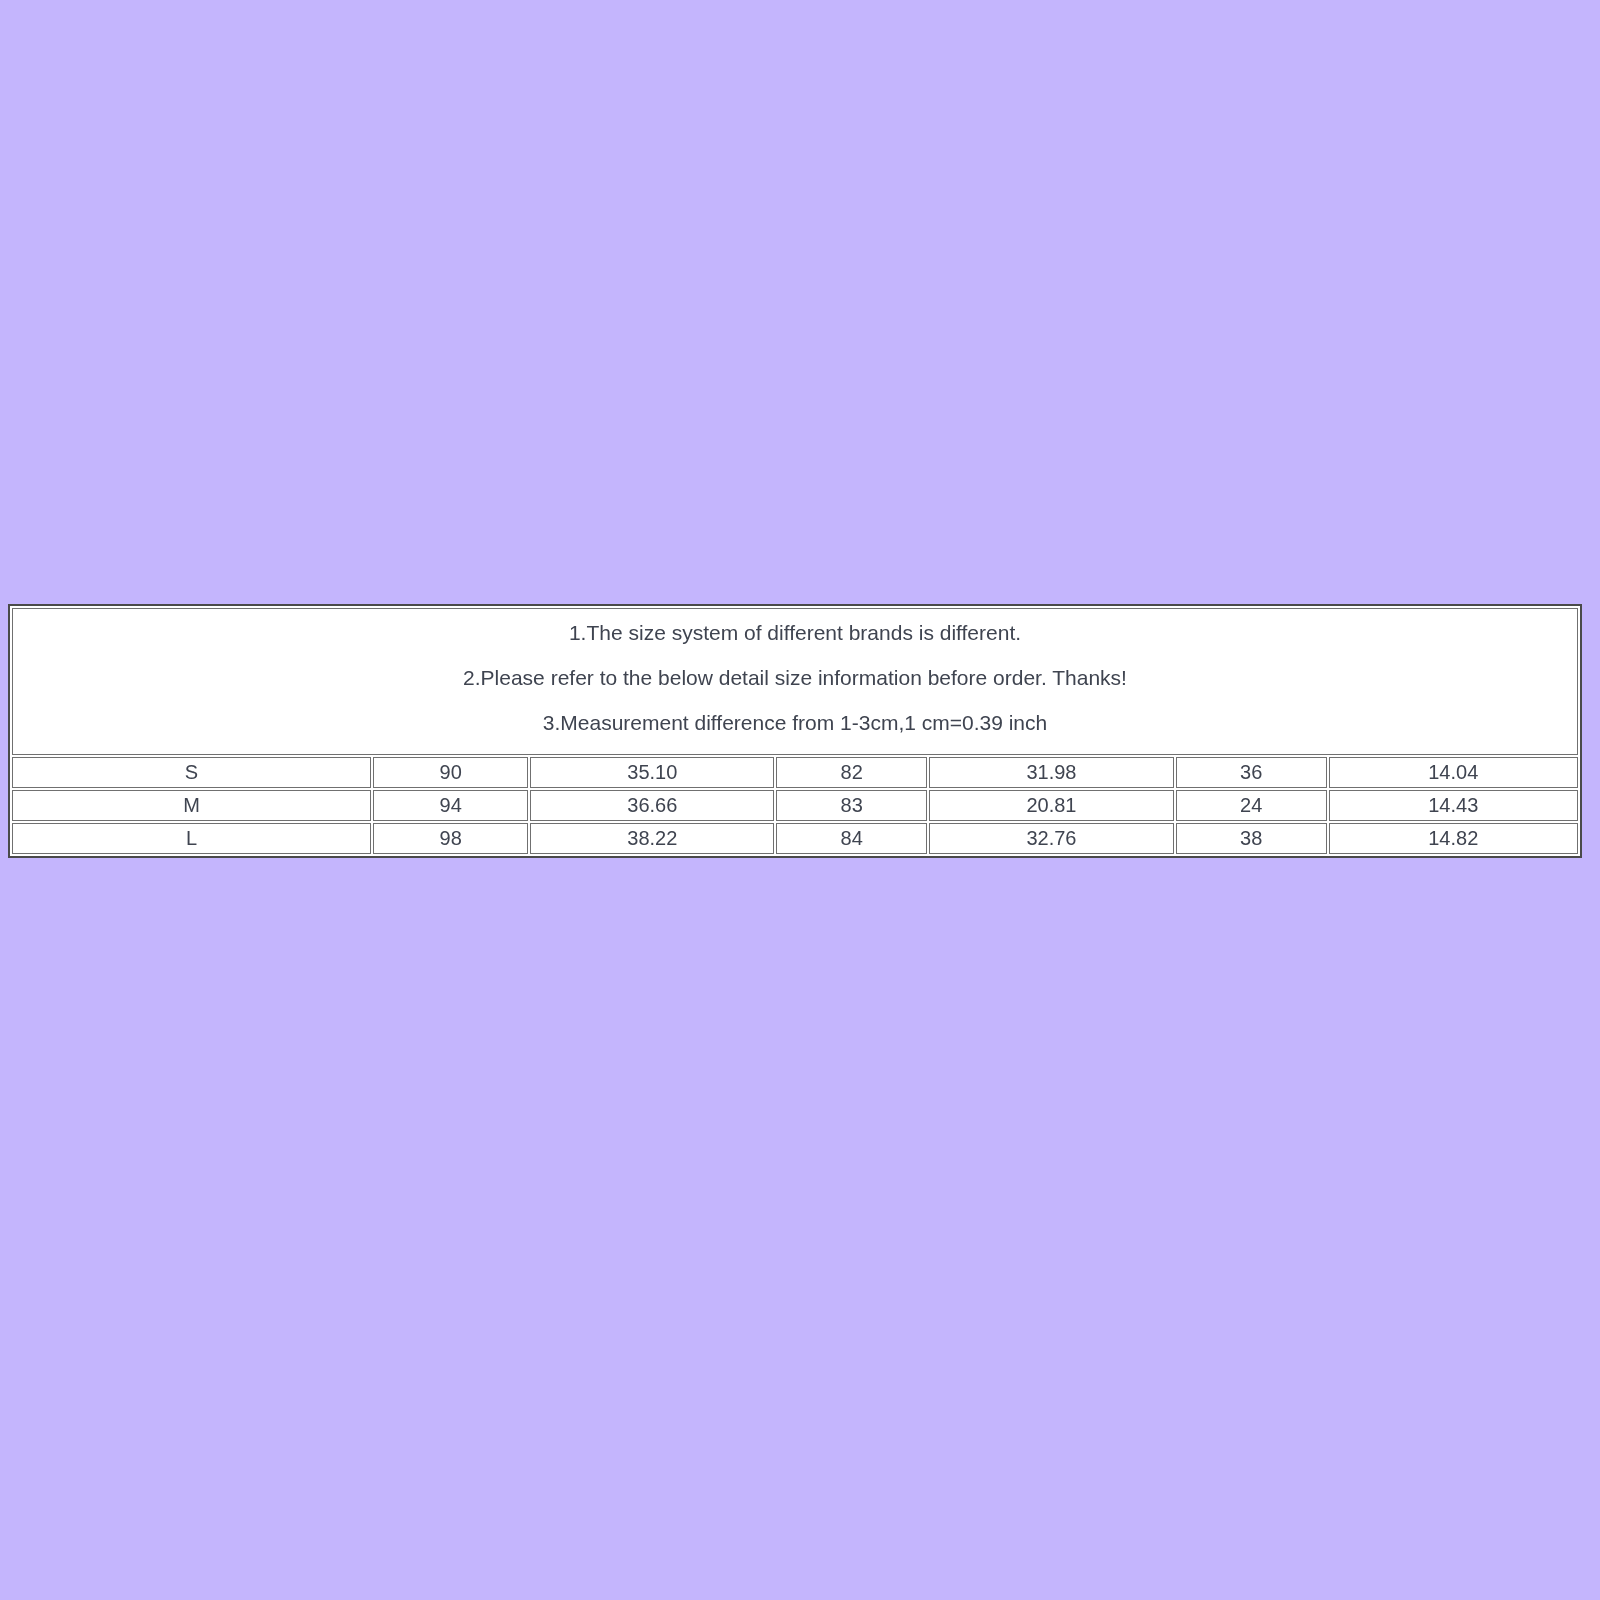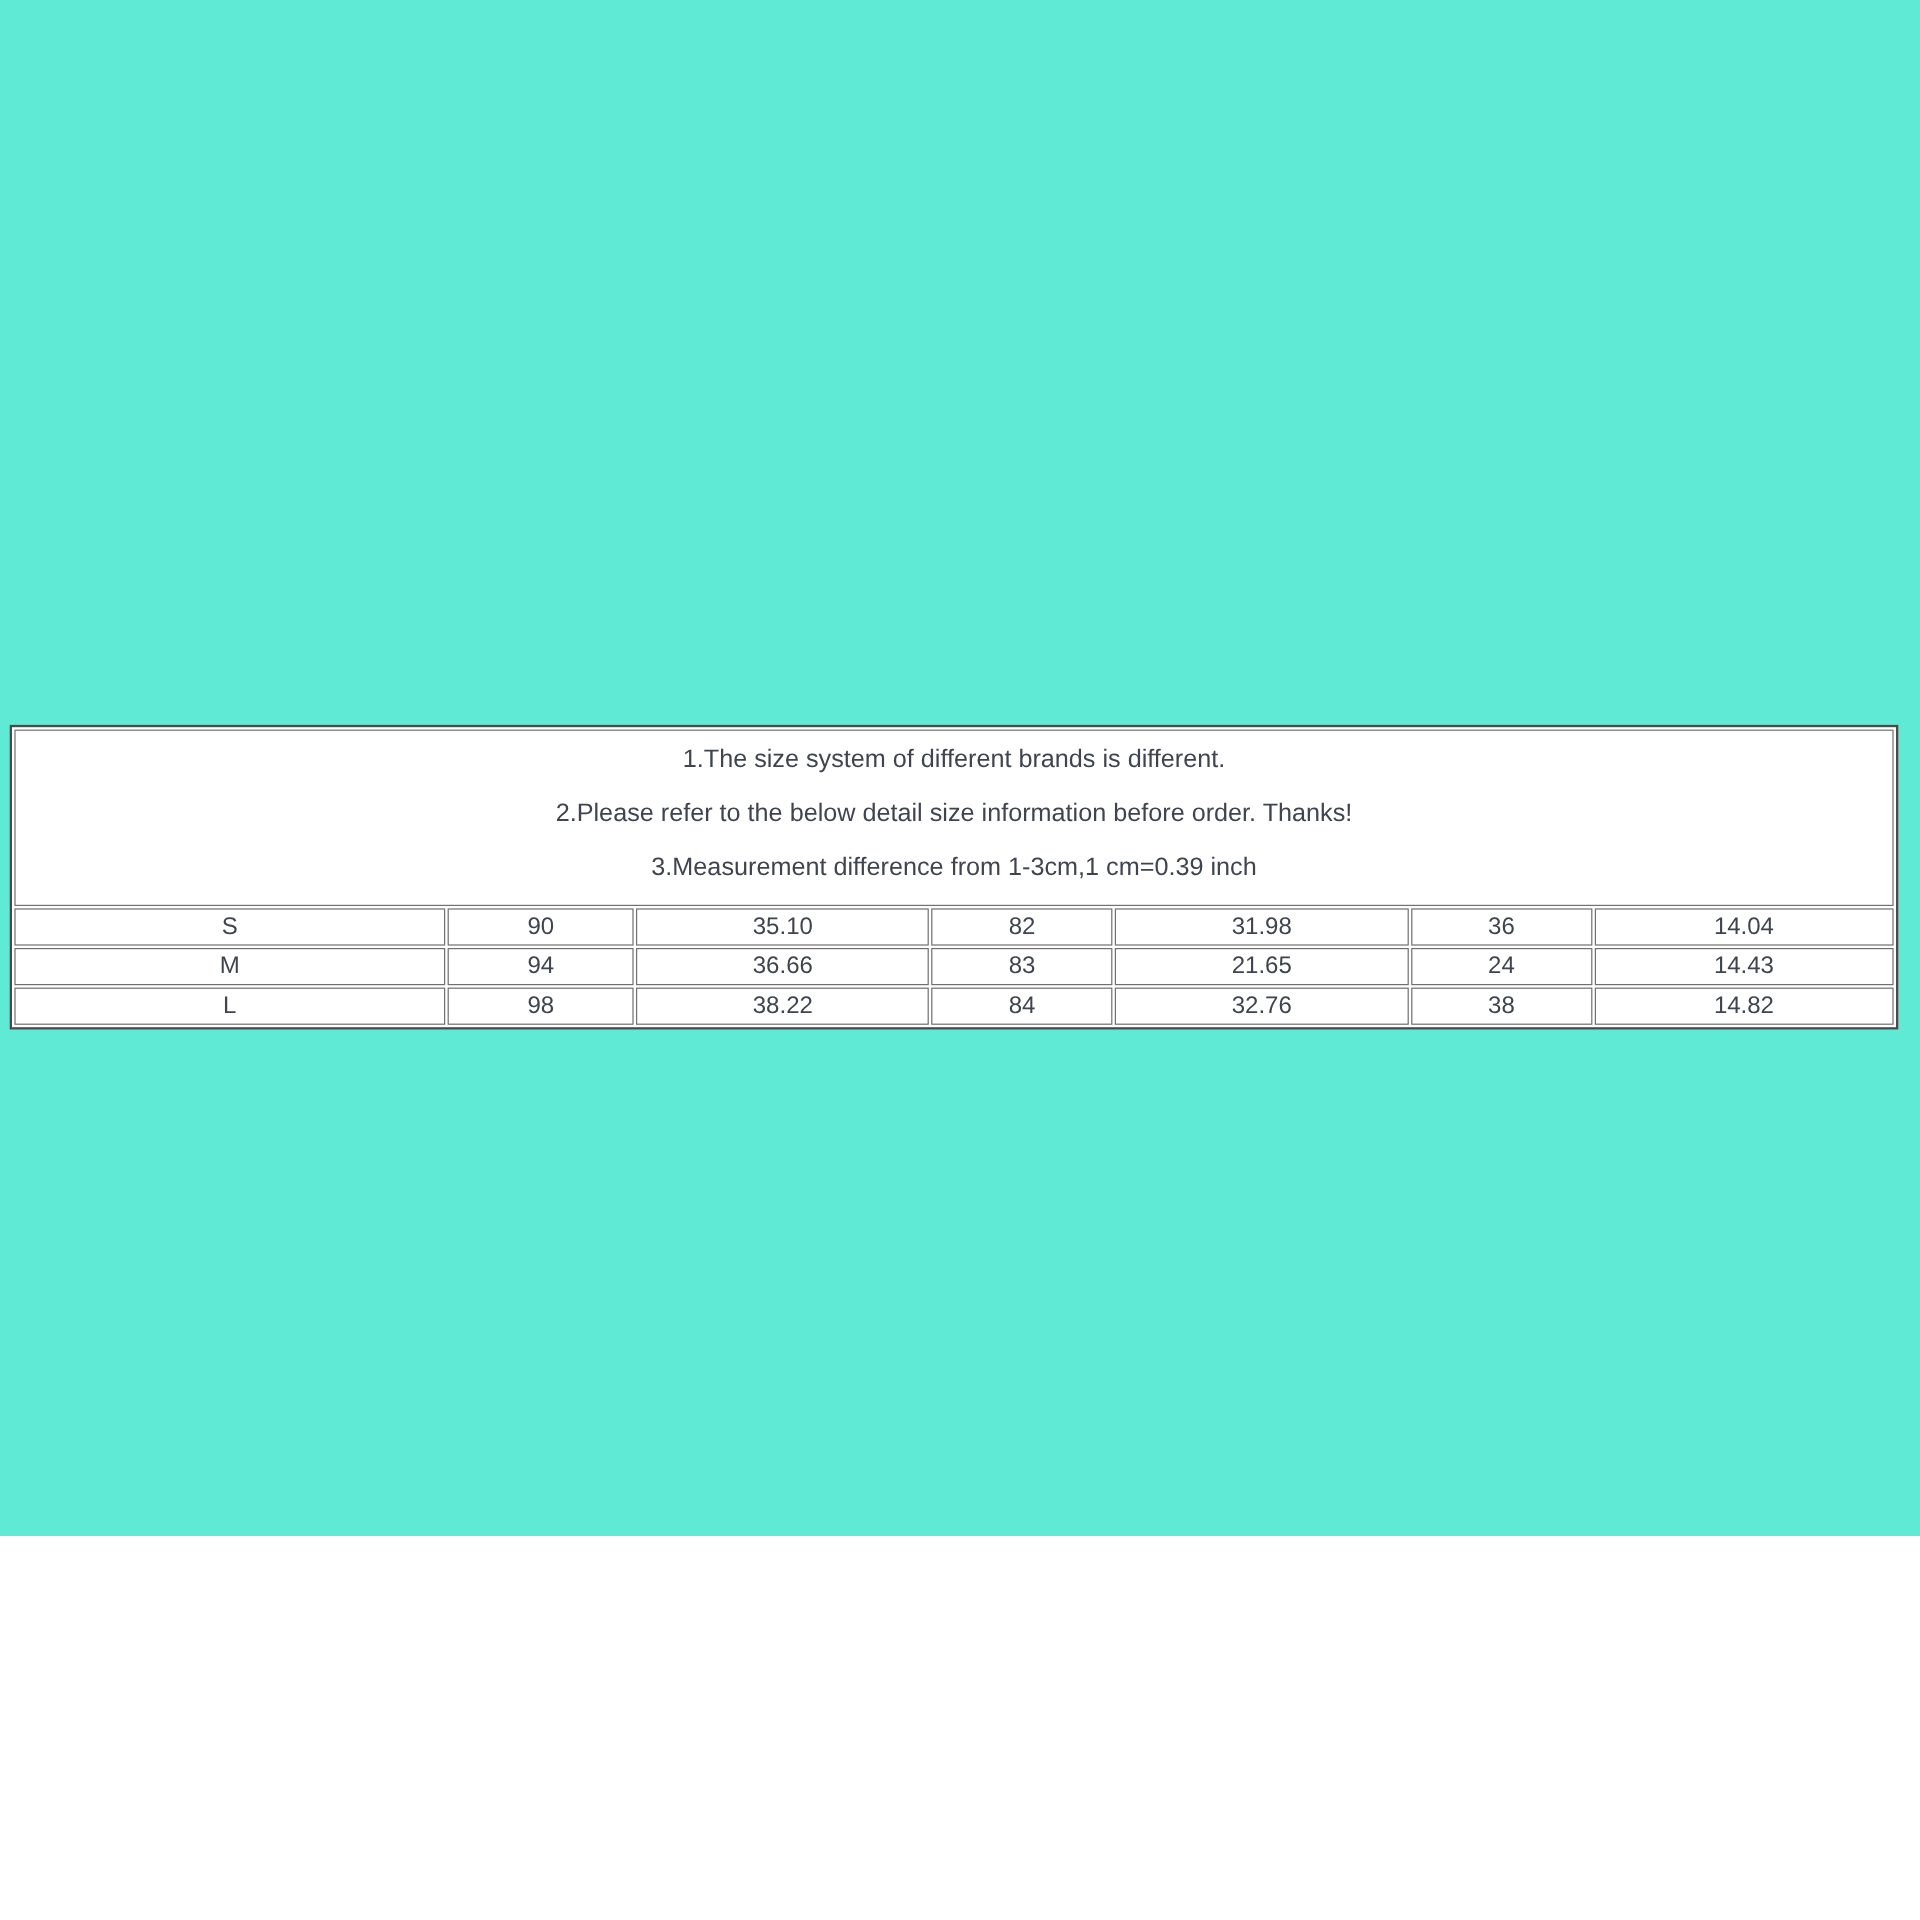--- a/index.html
+++ b/index.html
@@ -3,22 +3,22 @@
 <meta charset="utf-8">
 <style>
   html, body {
     margin: 0;
     padding: 0;
     background: #ffffff;
   }
   .canvas {
     position: relative;
     width: 1600px;
-    height: 1280px;
-    background: #5eead4;
+    height: 1600px;
+    background: #c4b5fd;
     overflow: hidden;
     font-family: "Liberation Sans", "DejaVu Sans", sans-serif;
   }
   .chart-wrap {
     position: absolute;
     left: 8px;
     top: 604px;
     width: 1574px;
   }
   table.size-chart {
@@ -90,21 +90,21 @@
           <td>31.98</td>
           <td>36</td>
           <td>14.04</td>
         </tr>
 
         <tr>
           <td>M</td>
           <td>94</td>
           <td>36.66</td>
           <td>83</td>
-          <td>21.65</td>
+          <td>20.81</td>
           <td>24</td>
           <td>14.43</td>
         </tr>
 
         <tr>
           <td>L</td>
           <td>98</td>
           <td>38.22</td>
           <td>84</td>
           <td>32.76</td>

